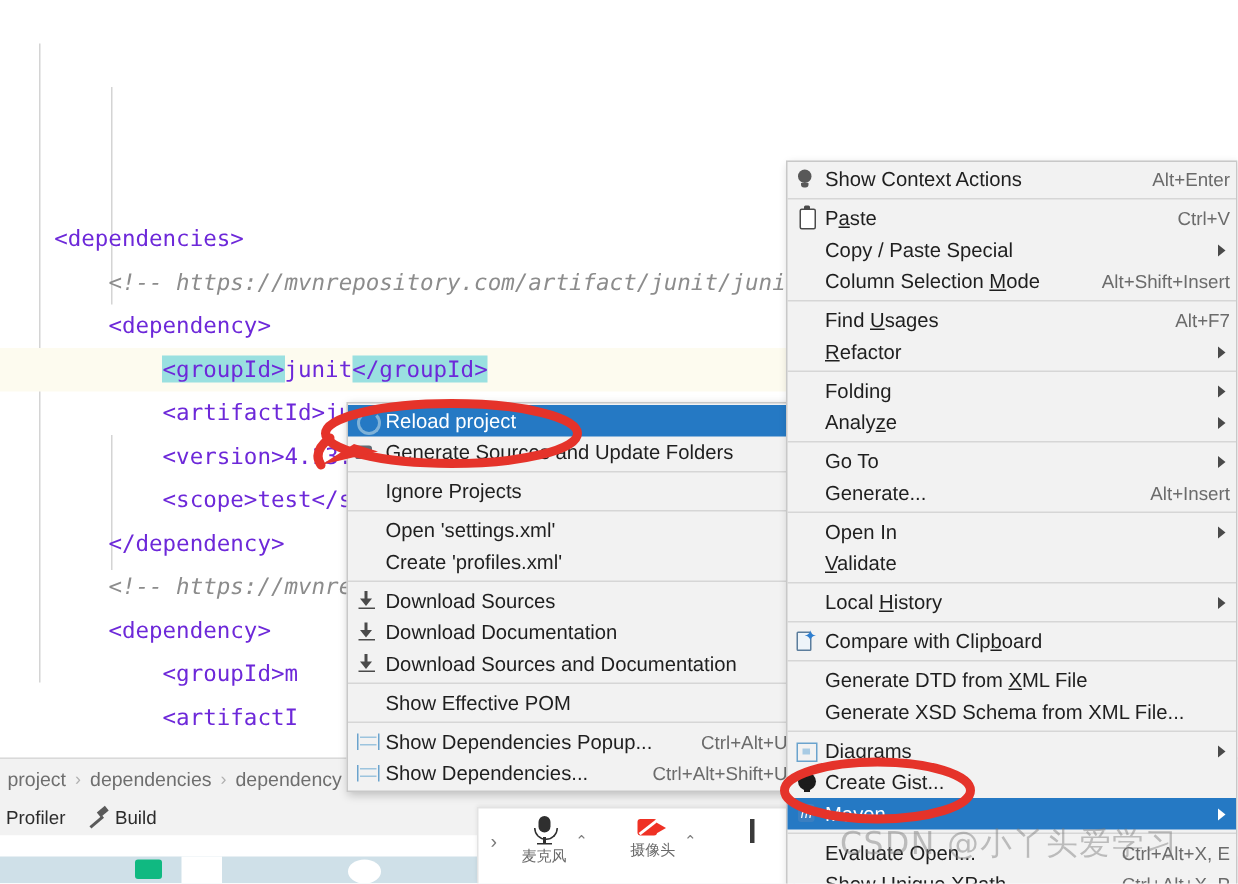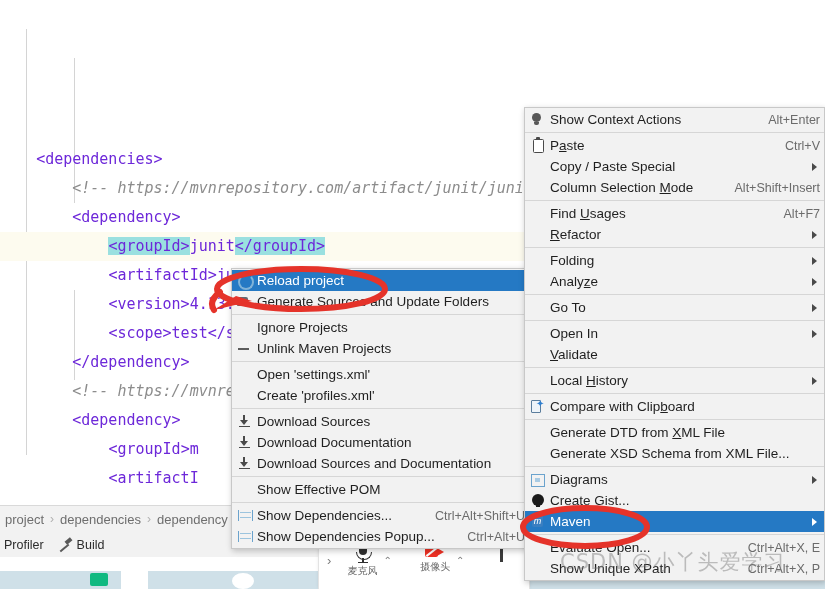--- a/index.html
+++ b/index.html
@@ -256,26 +256,20 @@
           <span class="d"></span>
         </span>
       </span>
       <span class="lbl">Generate Sources and Update Folders</span>
     </div>
     <div class="msep"></div>
     <div class="mi">
       <span class="ico"></span>
       <span class="lbl">Ignore Projects</span>
     </div>
-    <div class="mi">
-      <span class="ico">
-        <span class="ic-minus"></span>
-      </span>
-      <span class="lbl">Unlink Maven Projects</span>
-    </div>
     <div class="msep"></div>
     <div class="mi">
       <span class="ico"></span>
       <span class="lbl">Open 'settings.xml'</span>
     </div>
     <div class="mi">
       <span class="ico"></span>
       <span class="lbl">Create 'profiles.xml'</span>
     </div>
     <div class="msep"></div>
@@ -306,30 +300,30 @@
     <div class="msep"></div>
     <div class="mi">
       <span class="ico"></span>
       <span class="lbl">Show Effective POM</span>
     </div>
     <div class="msep"></div>
     <div class="mi">
       <span class="ico">
         <span class="ic-dep"></span>
       </span>
+      <span class="lbl">Show Dependencies Popup...</span>
+      <span class="acc">Ctrl+Alt+U</span>
+    </div>
+    <div class="mi">
+      <span class="ico">
+        <span class="ic-dep"></span>
+      </span>
       <span class="lbl">Show Dependencies...</span>
       <span class="acc">Ctrl+Alt+Shift+U</span>
     </div>
-    <div class="mi">
-      <span class="ico">
-        <span class="ic-dep"></span>
-      </span>
-      <span class="lbl">Show Dependencies Popup...</span>
-      <span class="acc">Ctrl+Alt+U</span>
-    </div>
   </div>
 
 <div class="menu" id="context-menu" style="left:524px;top:107px;width:301px;">
     <div class="mi">
       <span class="ico">
         <span class="ic-bulb"></span>
       </span>
       <span class="lbl">Show Context Actions</span>
       <span class="acc">Alt+Enter</span>
     </div>
@@ -371,20 +365,25 @@
     <div class="mi">
       <span class="ico"></span>
       <span class="lbl">Analy<span class="ul">z</span>e</span>
       <span class="arrow"></span>
     </div>
     <div class="msep"></div>
     <div class="mi">
       <span class="ico"></span>
       <span class="lbl">Go To</span>
       <span class="arrow"></span>
+    </div>
+    <div class="mi">
+      <span class="ico"></span>
+      <span class="lbl">Generate...</span>
+      <span class="acc">Alt+Insert</span>
     </div>
     <div class="msep"></div>
     <div class="mi">
       <span class="ico"></span>
       <span class="lbl">Open In</span>
       <span class="arrow"></span>
     </div>
     <div class="mi">
       <span class="ico"></span>
       <span class="lbl"><span class="ul">V</span>alidate</span>

